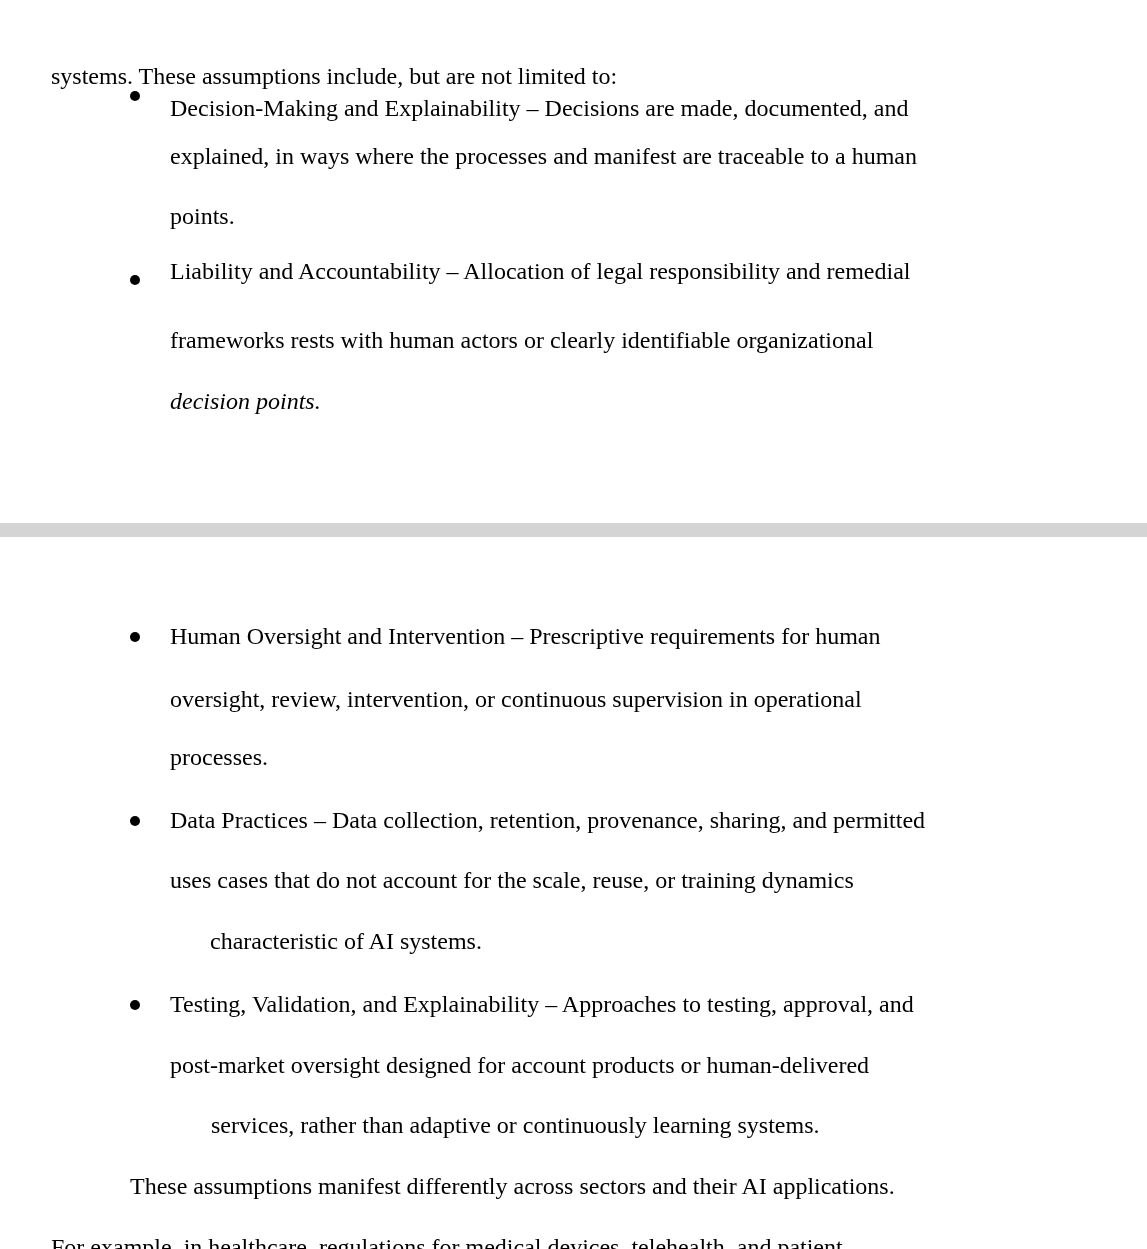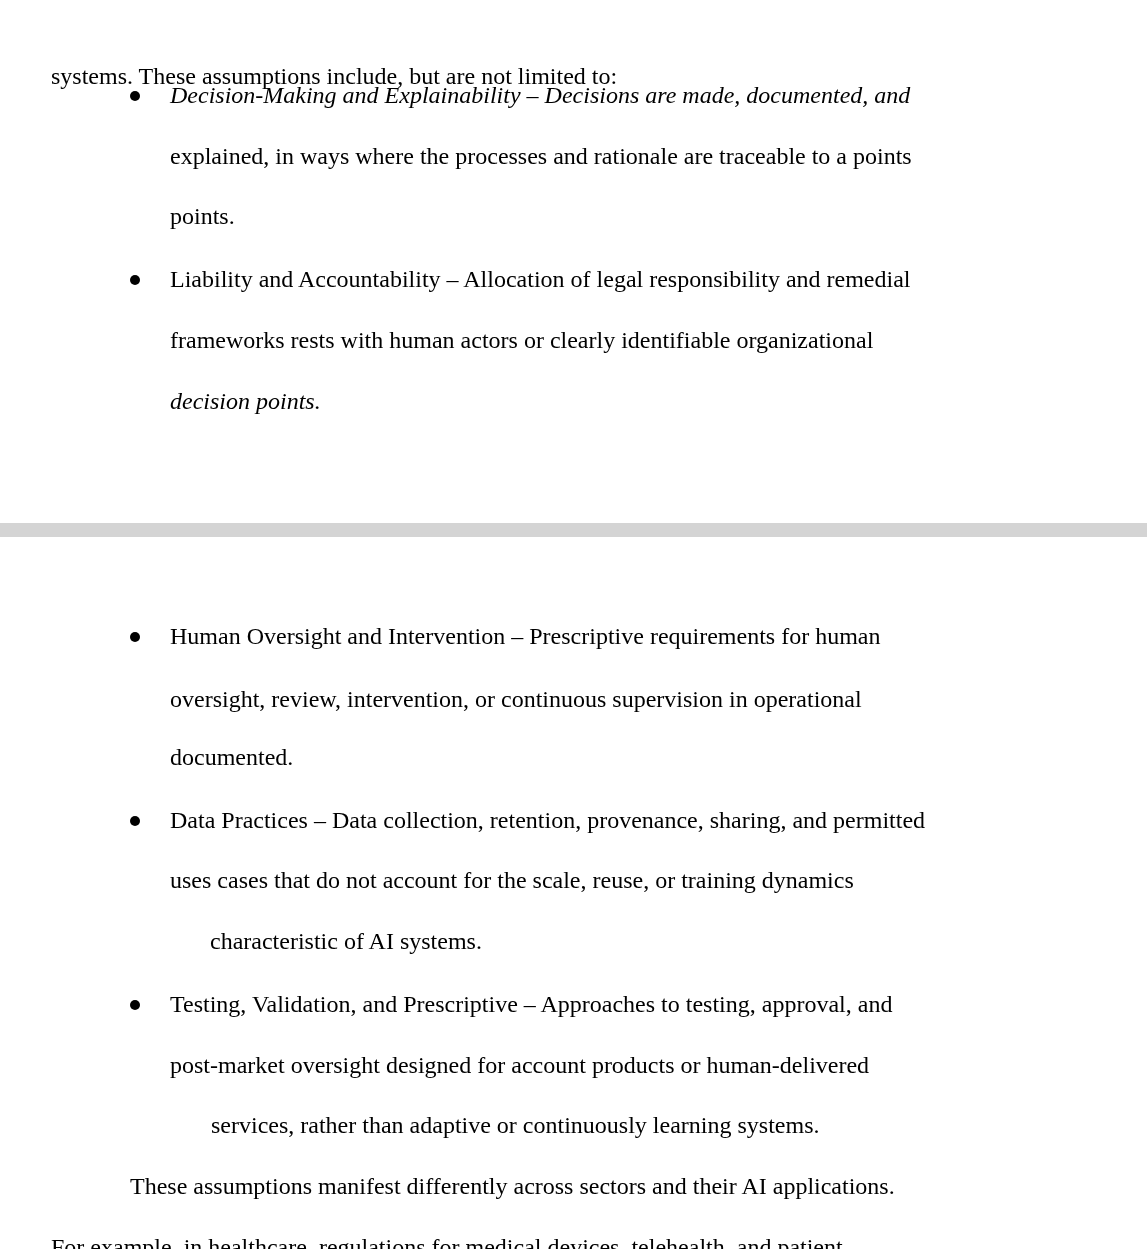--- a/index.html
+++ b/index.html
@@ -53,38 +53,38 @@
 </head>
 <body>
 
 <div class="page page-top"></div>
 <div class="page-break"></div>
 <div class="page page-bottom"></div>
 
 <div class="line body-line" style="top:17px;margin-top:44px;">systems. These assumptions include, but are not limited to:</div>
 
 <div class="bullet" style="top:91px;"></div>
-<div class="line item-line" style="top:80px;font-style:italic;">Decision-Making and Explainability – Decisions are made, documented, and</div>
-<div class="line item-line" style="top:141px;">explained, in ways where the processes and rationale are traceable to a points</div>
+<div class="line item-line" style="top:93px;">Decision-Making and Explainability – Decisions are made, documented, and</div>
+<div class="line item-line" style="top:141px;">explained, in ways where the processes and manifest are traceable to a human</div>
 <div class="line item-line" style="top:201px;">points.</div>
 
 <div class="bullet" style="top:275px;"></div>
-<div class="line item-line" style="top:264px;">Liability and Accountability – Allocation of legal responsibility and remedial</div>
+<div class="line item-line" style="top:256px;">Liability and Accountability – Allocation of legal responsibility and remedial</div>
 <div class="line item-line" style="top:325px;">frameworks rests with human actors or clearly identifiable organizational</div>
 <div class="line item-line" style="top:386px;font-style:italic;">decision points.</div>
 
 <div class="bullet" style="top:632px;"></div>
 <div class="line item-line" style="top:621px;">Human Oversight and Intervention – Prescriptive requirements for human</div>
 <div class="line item-line" style="top:684px;">oversight, review, intervention, or continuous supervision in operational</div>
-<div class="line item-line" style="top:742px;">documented.</div>
+<div class="line item-line" style="top:742px;">processes.</div>
 
 <div class="bullet" style="top:816px;"></div>
 <div class="line item-line" style="top:805px;text-align:right;">Data Practices – Data collection, retention, provenance, sharing, and permitted</div>
 <div class="line item-line" style="top:865px;">uses cases that do not account for the scale, reuse, or training dynamics</div>
 <div class="line item-line" style="top:926px;margin-left:40px;">characteristic of AI systems.</div>
 
 <div class="bullet" style="top:1000px;"></div>
-<div class="line item-line" style="top:989px;">Testing, Validation, and Prescriptive – Approaches to testing, approval, and</div>
+<div class="line item-line" style="top:989px;">Testing, Validation, and Explainability – Approaches to testing, approval, and</div>
 <div class="line item-line" style="top:1050px;">post-market oversight designed for account products or human-delivered</div>
 <div class="line item-line" style="top:1110px;margin-left:41px;">services, rather than adaptive or continuously learning systems.</div>
 
 <div class="line indent-line" style="top:1171px;">These assumptions manifest differently across sectors and their AI applications.</div>
 <div class="line body-line" style="top:1232px;">For example, in healthcare, regulations for medical devices, telehealth, and patient</div>
 
 </body></html>

